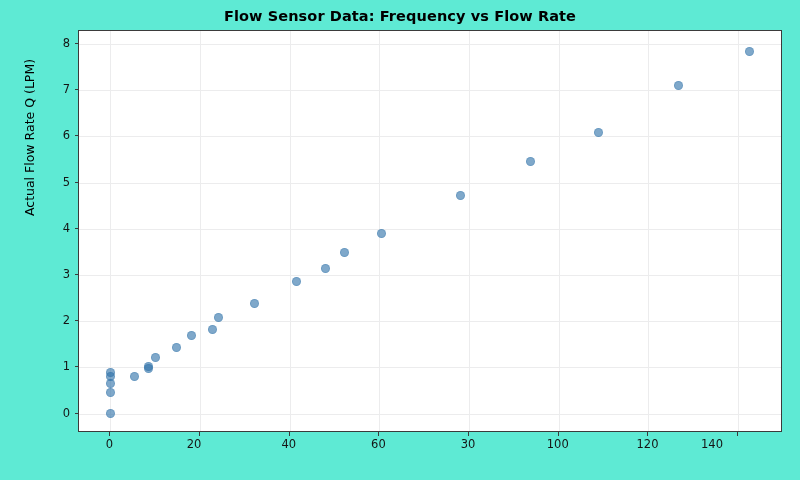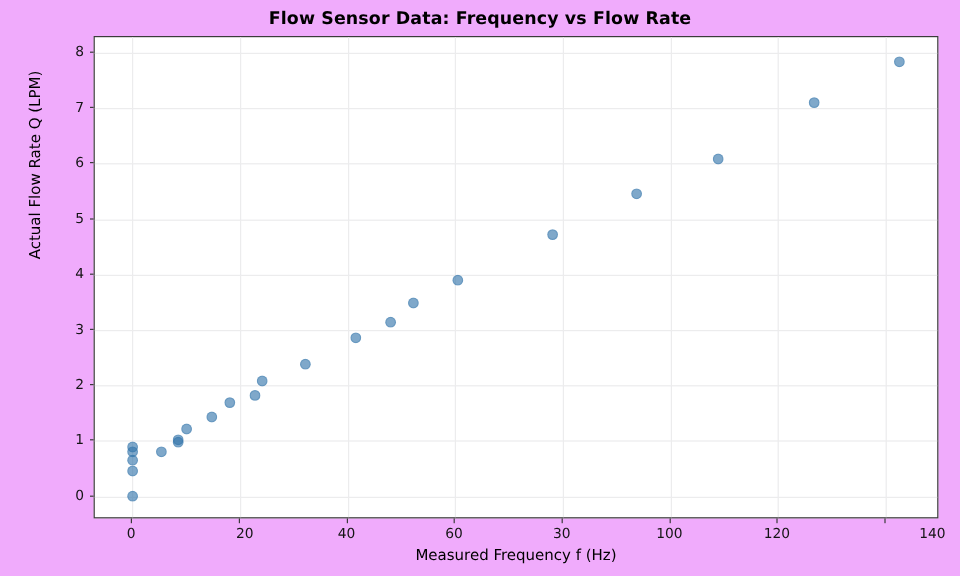--- a/index.html
+++ b/index.html
@@ -10,21 +10,21 @@
     width: 800px;
     height: 480px;
     background: #ffffff;
     font-family: "DejaVu Sans", sans-serif;
     overflow: hidden;
   }
   #figure {
     position: relative;
     width: 800px;
     height: 480px;
-    background: #f0abfc;
+    background: #5eead4;
   }
   #chart-title {
     position: absolute;
     left: 0;
     top: 8px;
     width: 800px;
     text-align: center;
     font-size: 14.5px;
     font-weight: bold;
     color: #000000;
@@ -167,33 +167,33 @@
         <div class="point" style="left: 519.256px; top: 101.193px; background: rgba(49, 115, 169, 0.62);"></div>
         <div class="point" style="left: 599.969px; top: 54.5241px; background: rgba(49, 115, 169, 0.62);"></div>
         <div class="point" style="left: 670.369px; top: 20.7931px; background: rgba(49, 115, 169, 0.62);"></div>
       </div>
   </div>
 
   <div id="x-ticks">
       <div class="xtick-mark" style="left: 109.389px;"></div>
       <div class="xtick-label" style="left: 109.389px;">0</div>
       <div class="xtick-mark" style="left: 199.07px;"></div>
-      <div class="xtick-label" style="left: 204px;">20</div>
+      <div class="xtick-label" style="left: 194px;">20</div>
       <div class="xtick-mark" style="left: 288.752px;"></div>
       <div class="xtick-label" style="left: 288.752px;">40</div>
       <div class="xtick-mark" style="left: 378.433px;"></div>
       <div class="xtick-label" style="left: 378.433px; text-align: center;">60</div>
       <div class="xtick-mark" style="left: 468.115px;"></div>
       <div class="xtick-label" style="left: 468.115px;">30</div>
       <div class="xtick-mark" style="left: 557.796px;"></div>
       <div class="xtick-label" style="left: 557.796px;">100</div>
       <div class="xtick-mark" style="left: 647.478px;"></div>
       <div class="xtick-label" style="left: 647.478px;">120</div>
       <div class="xtick-mark" style="left: 737.159px;"></div>
-      <div class="xtick-label" style="left: 777px;">140</div>
+      <div class="xtick-label" style="left: 712px;">140</div>
     </div>
   <div id="y-ticks">
       <div class="ytick-mark" style="top: 412.593px;"></div>
       <div class="ytick-label" style="top: 412.593px;">0</div>
       <div class="ytick-mark" style="top: 366.386px;"></div>
       <div class="ytick-label" style="top: 366.386px;">1</div>
       <div class="ytick-mark" style="top: 320.179px;"></div>
       <div class="ytick-label" style="top: 320.179px;">2</div>
       <div class="ytick-mark" style="top: 273.972px;"></div>
       <div class="ytick-label" style="top: 273.972px;">3</div>
@@ -202,17 +202,16 @@
       <div class="ytick-mark" style="top: 181.559px;"></div>
       <div class="ytick-label" style="top: 181.559px;">5</div>
       <div class="ytick-mark" style="top: 135.352px;"></div>
       <div class="ytick-label" style="top: 135.352px;">6</div>
       <div class="ytick-mark" style="top: 89.1448px;"></div>
       <div class="ytick-label" style="top: 89.1448px;">7</div>
       <div class="ytick-mark" style="top: 42.9379px;"></div>
       <div class="ytick-label" style="top: 42.9379px;">8</div>
     </div>
 
-  <div id="xlabel">Measured Frequency f (Hz)</div>
 
   <div id="ylabel">Actual Flow Rate Q (LPM)</div>
 
 </div>
 
 </body></html>

